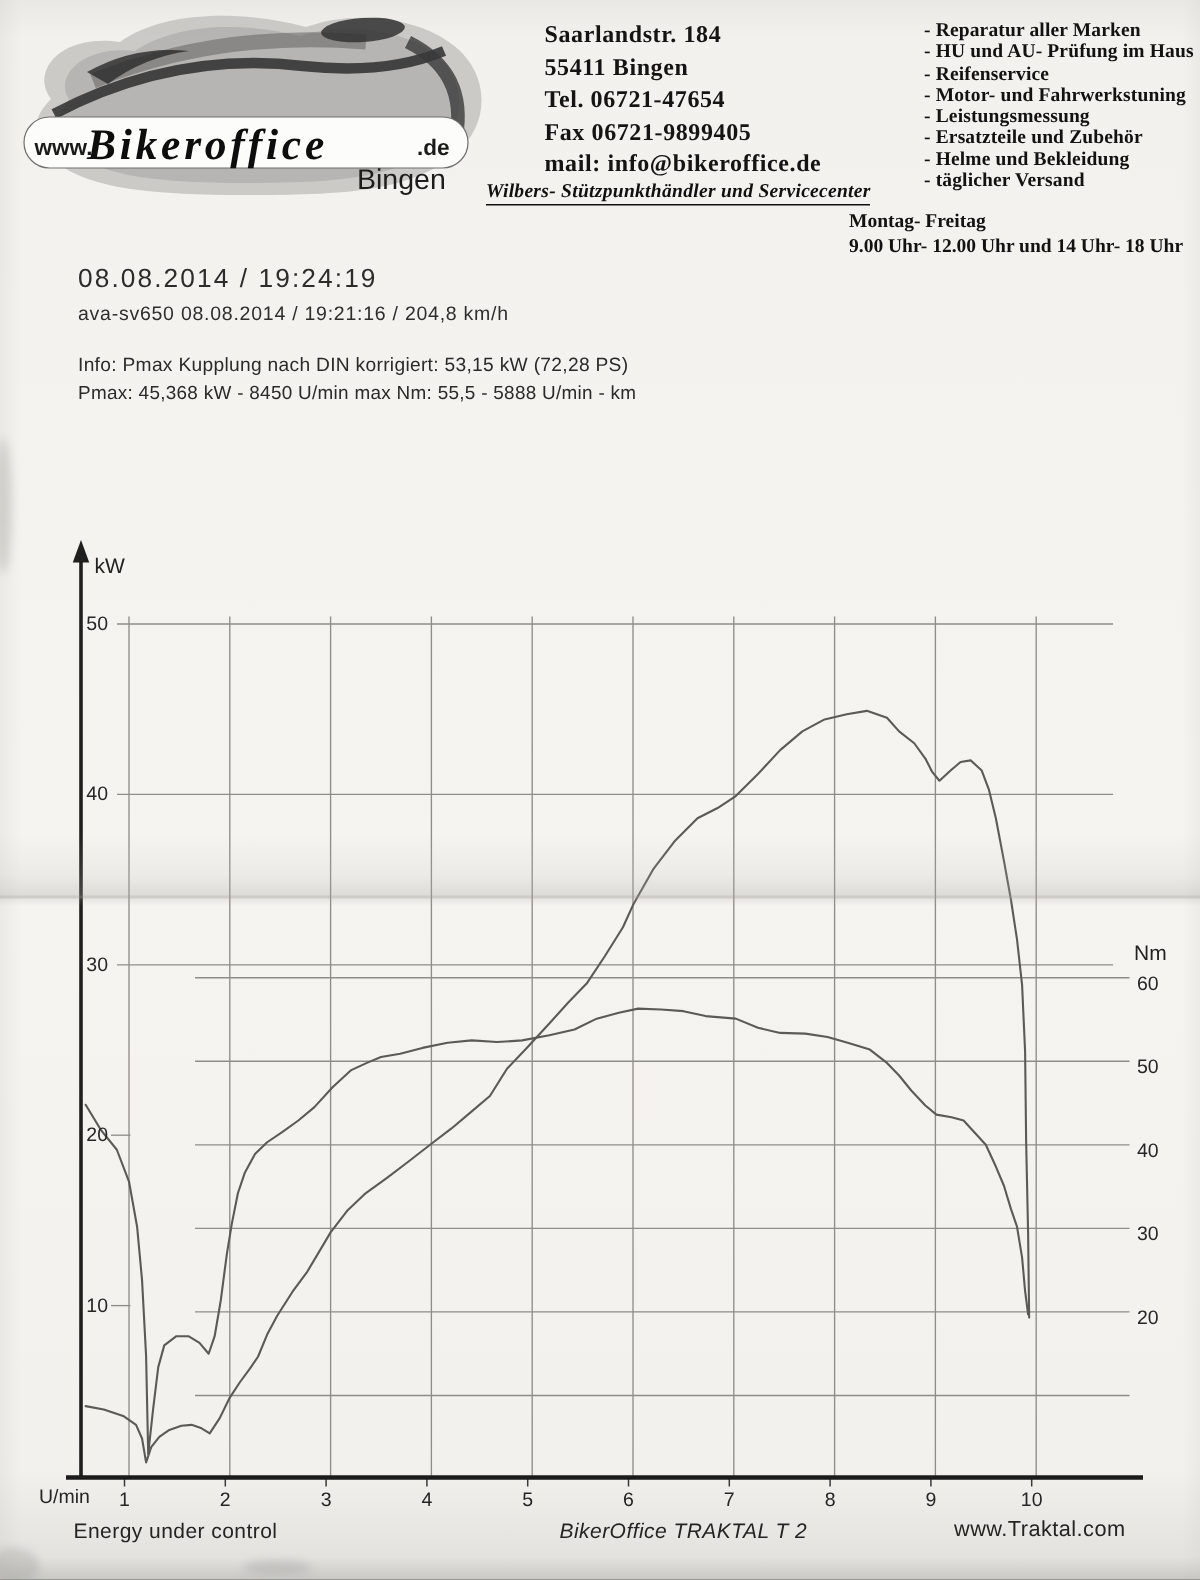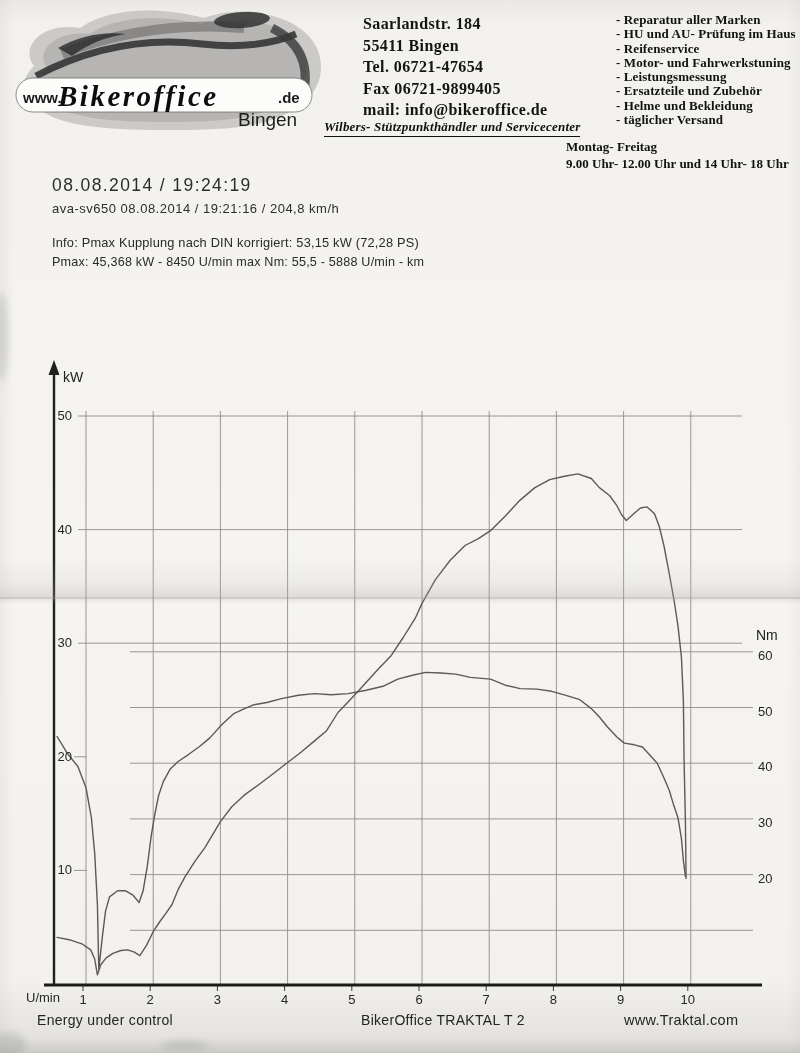--- a/index.html
+++ b/index.html
@@ -26,21 +26,21 @@
   .statline{left:52px;top:218px;font-size:12.6px;letter-spacing:.2px;color:#2a2a2a;margin-top:37px;}
   .infoline{left:52px;top:235px;font-size:12.8px;letter-spacing:.2px;color:#2a2a2a;}
   
   #chart-svg{position:absolute;left:0;top:0;width:800px;height:1053px;}
   #grid-g line{stroke:#8f8d88;stroke-width:0.9;}
   #ticks-g line{stroke:#3a3a3a;stroke-width:1;}
   #curves-g polyline{fill:none;stroke:#5c5a55;stroke-width:1.4;stroke-linejoin:round;stroke-linecap:round;}
   #ticklabels-g text, .axlbl{font-family:"Liberation Sans",sans-serif;font-size:13px;fill:#262626;}
   .axlbl14{font-family:"Liberation Sans",sans-serif;font-size:14px;fill:#222;}
   
-  .foot{top:1012px;font-size:14px;color:#242424;letter-spacing:.3px;}
+  .foot{top:1012px;font-size:14px;color:#242424;letter-spacing:.3px;margin-left:12px;}
   
   .crease{left:0;top:556px;width:800px;height:48px;pointer-events:none;
     background:linear-gradient(180deg, rgba(0,0,0,0) 0%, rgba(186,184,178,.16) 58%, rgba(168,166,160,.30) 84%, rgba(0,0,0,0) 100%);}
   .creaseline{left:0;top:597px;width:800px;height:2px;background:rgba(158,156,150,.30);filter:blur(.5px);}
   .smudge{background:rgba(140,139,136,.28);filter:blur(3px);border-radius:50%;}
 </style>
 </head>
 <body>
 
 <div id="page">
@@ -156,21 +156,21 @@
       </g>
     <line x1="54" y1="985" x2="54" y2="368" stroke="#1f1f1f" stroke-width="2.4"></line>
     <polygon points="54,360 48.5,375 59.5,375" fill="#1f1f1f"></polygon>
     <line x1="44" y1="985" x2="762" y2="985" stroke="#1b1b1b" stroke-width="3"></line>
     <text class="axlbl14" x="63" y="382">kW</text>
     <text class="axlbl14" x="756" y="640">Nm</text>
     <text class="axlbl" x="26" y="1002">U/min</text>
   </svg>
 
   <div class="abs foot" style="left:37px;">Energy  under control</div>
-  <div class="abs foot" style="left:361px;">BikerOffice TRAKTAL  T 2</div>
+  <div class="abs foot" style="left:361px;font-style:italic;">BikerOffice TRAKTAL  T 2</div>
   <div class="abs foot" style="left:624px;font-size:14.5px;">www.Traktal.com</div>
 
   <div class="abs crease"></div>
   <div class="abs creaseline"></div>
   <div class="abs smudge" style="left:-4px;top:292px;width:12px;height:90px;"></div>
   <div class="abs smudge" style="left:-8px;top:1032px;width:34px;height:24px;"></div>
   <div class="abs smudge" style="left:162px;top:1040px;width:46px;height:10px;"></div>
 </div>
 
 </body></html>

